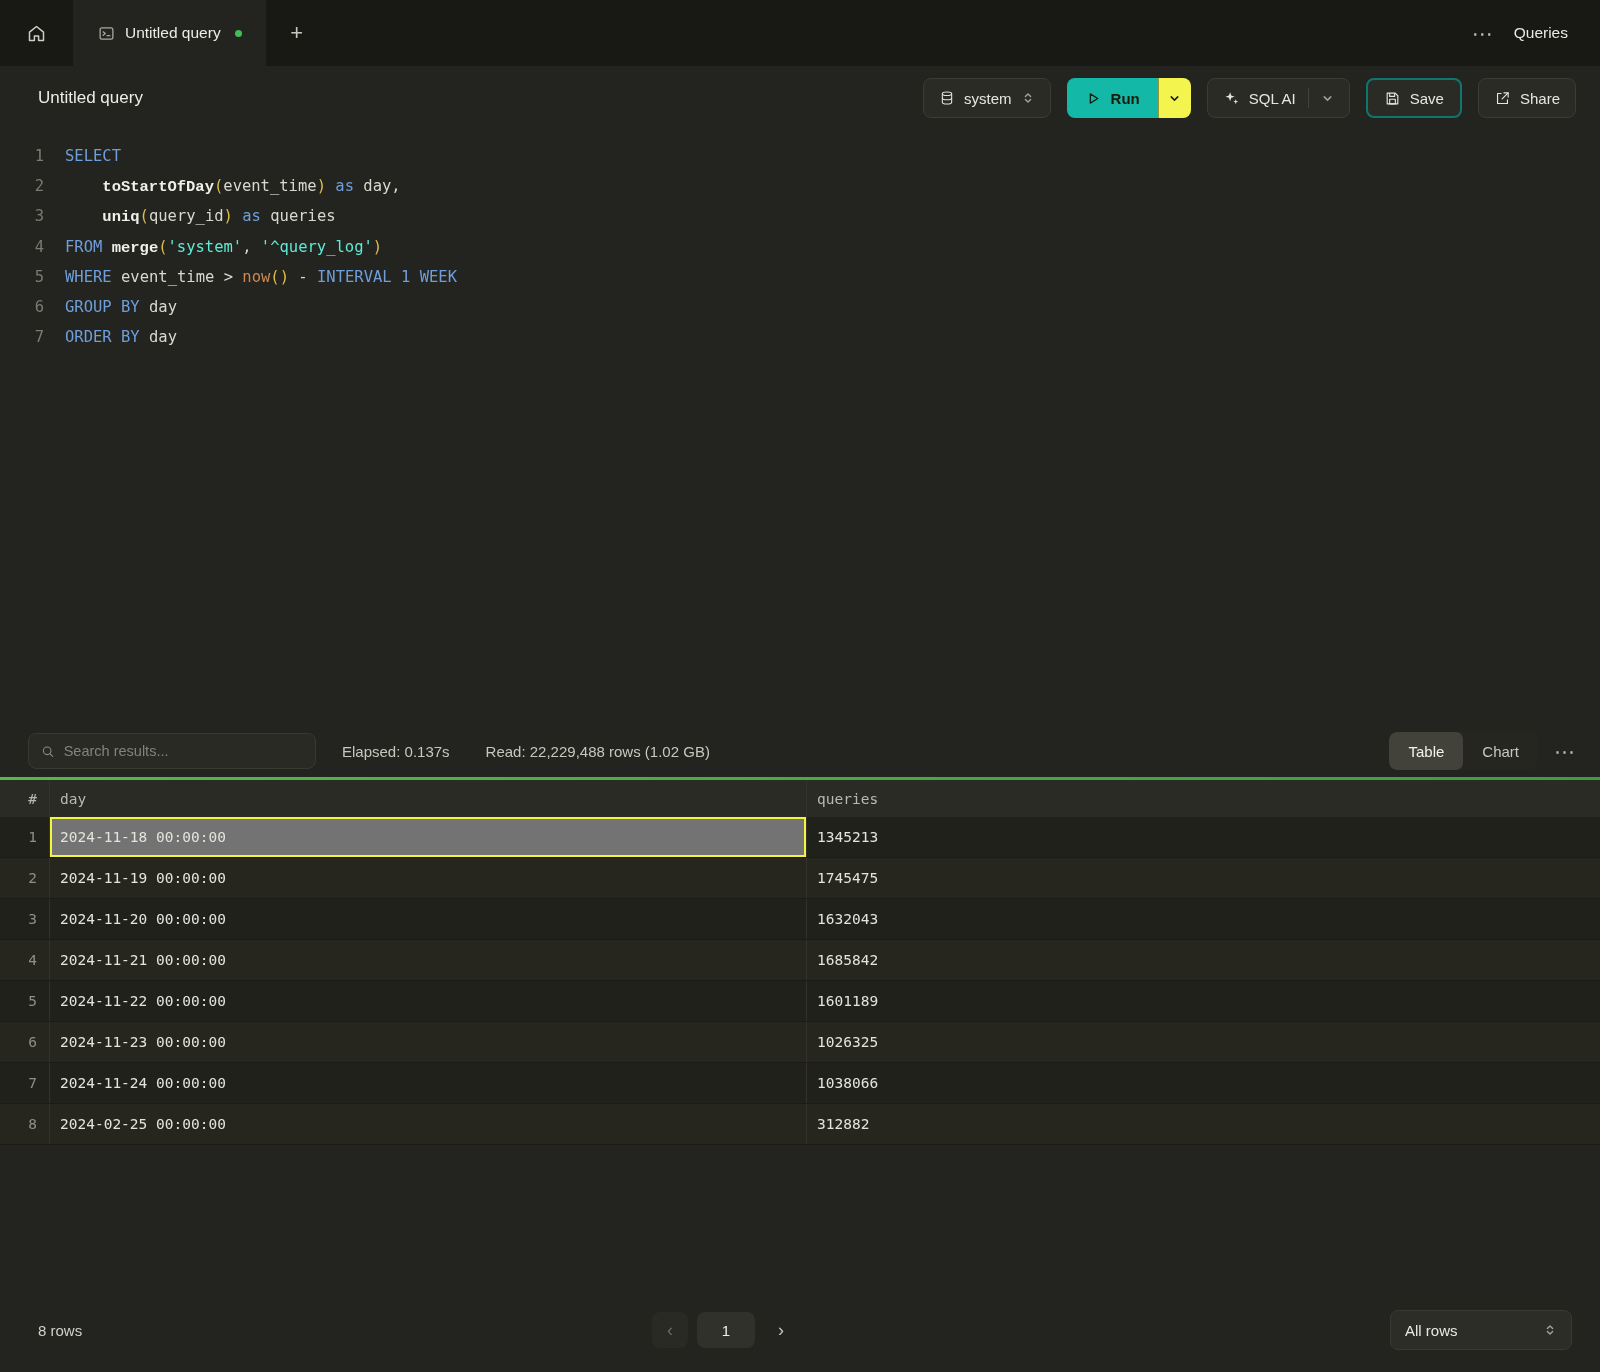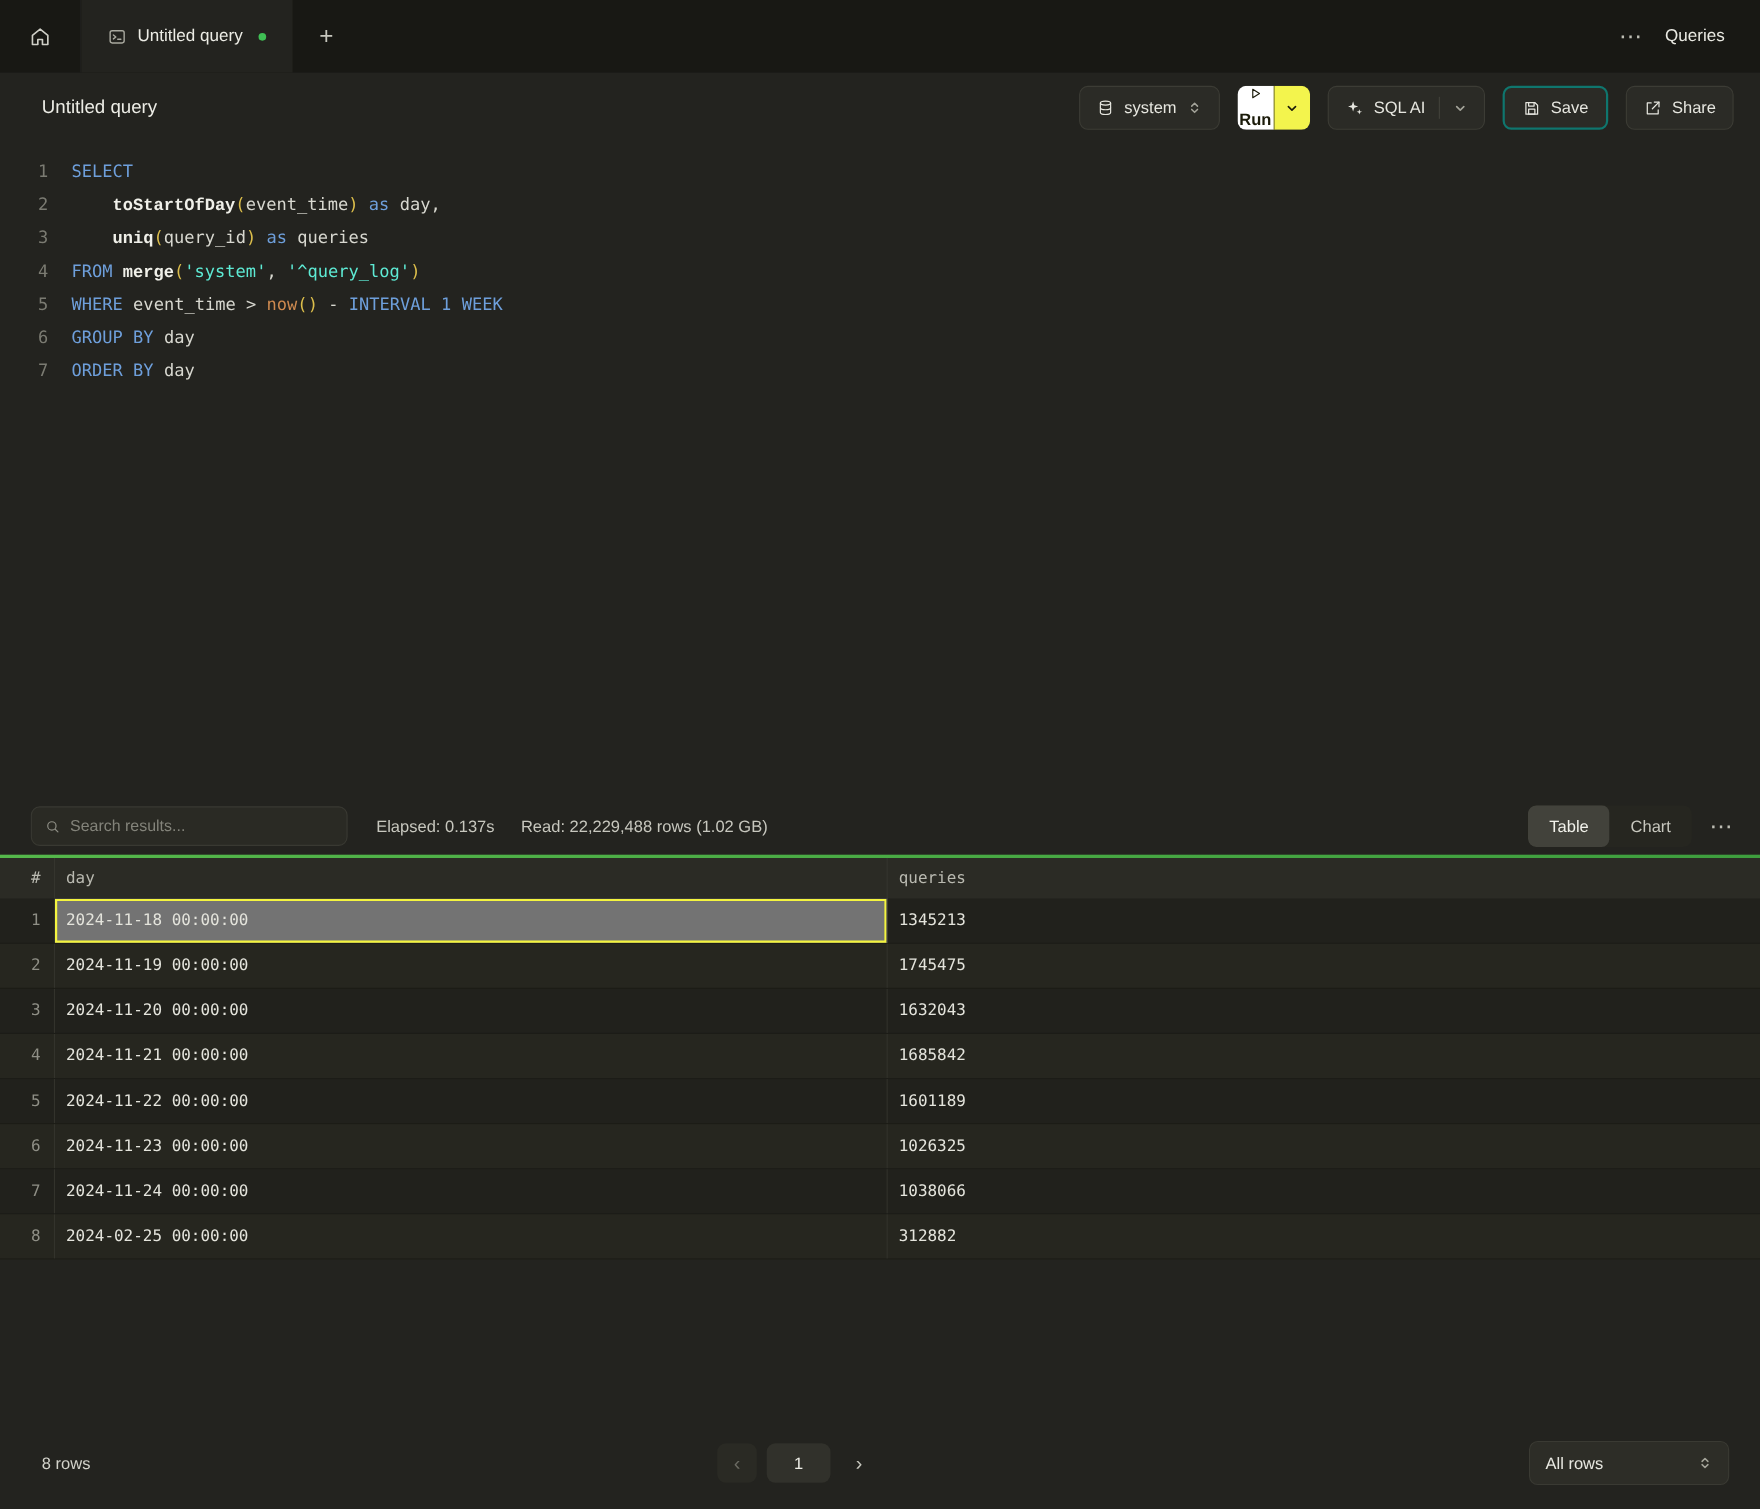--- a/index.html
+++ b/index.html
@@ -27,23 +27,23 @@
   .toolbar { height:64px; display:flex; align-items:center; padding:0 24px 0 38px; flex:none; }
   .query-title { font-size:17px; color:#EDEDE6; }
   .actions { margin-left:auto; display:flex; align-items:center; gap:16px; }
   .btn { height:40px; display:flex; align-items:center; gap:9px; padding:0 15px;
          background:#2B2B26; border:1px solid #3C3C35; border-radius:8px;
          color:#E6E6DF; font-size:15px; font-family:"Liberation Sans",sans-serif; cursor:pointer; }
   .btn svg { flex:none; }
   .btn-divider { width:1px; height:20px; background:#42423B; margin:0 3px; }
   .chev-dim { color:#A3A399; display:flex; }
   .run-group { display:flex; height:40px; border-radius:8px; overflow:hidden; }
-  .run-main { display:flex; align-items:center; gap:9px; padding:0 2px; background:#ffffff;
+  .run-main { display:flex; align-items:center; gap:9px; padding:0 18px; background:#14b8a6;
               color:#1B1B0A; font-weight:700; font-size:15px; border:none; cursor:pointer;
-              font-family:"Liberation Sans",sans-serif;flex-direction:column; }
+              font-family:"Liberation Sans",sans-serif; }
   .run-chev { width:33px; display:flex; align-items:center; justify-content:center; background:#F3F44D;
               border:none; border-left:1px solid rgba(40,40,10,.45); color:#1B1B0A; cursor:pointer; }
   .btn.save { border:2px solid #0f766e; padding:0 16px; }
 
   
   .editor { height:595px; padding-top:12px; flex:none;
             font-family:"DejaVu Sans Mono", monospace; font-size:15.5px; cursor:text; }
   .code-line { display:flex; line-height:29.6px; }
   .ln { width:44px; text-align:right; color:#7B7B72; flex:none; }
   .code { margin-left:21px; white-space:pre; }
@@ -58,21 +58,21 @@
 
   
   .results-toolbar { height:52px; display:flex; align-items:center; padding:0 24px 0 28px; flex:none; }
   .search-box { width:288px; height:36px; background:#2A2A24; border:1px solid #393932; border-radius:8px;
                 display:flex; align-items:center; gap:9px; padding:0 12px; color:#8D8D84; flex:none; }
   .search-box input { background:transparent; border:none; outline:none; color:#D8D8D0;
                       font-size:14.5px; width:100%; font-family:"Liberation Sans",sans-serif; }
   .search-box input::placeholder { color:#83837A; }
   .stat { font-size:15px; color:#C7C7BE; white-space:nowrap;text-align:right; }
   .stat.elapsed { margin-left:26px; }
-  .stat.read { margin-left:24px; }
+  .stat.read { margin-left:36px; }
   .view-toggle { margin-left:auto; display:flex; align-items:center; background:#262620; border-radius:8px; overflow:hidden; }
   .view-btn { height:38px; padding:0 19px; font-size:15px; display:flex; align-items:center; border:none;
               background:transparent; color:#C7C7BE; cursor:pointer; font-family:"Liberation Sans",sans-serif; }
   .view-btn.active { background:#42423B; color:#F2F2EB; border-radius:7px; }
   .more-btn { margin-left:16px; background:none; border:none; color:#BDBDB4; font-size:21px;
               letter-spacing:1px; cursor:pointer; line-height:1; }
 
   .green-line { height:3px; background:linear-gradient(90deg,#55B84B,#3E9E3E); flex:none; }
 
   

